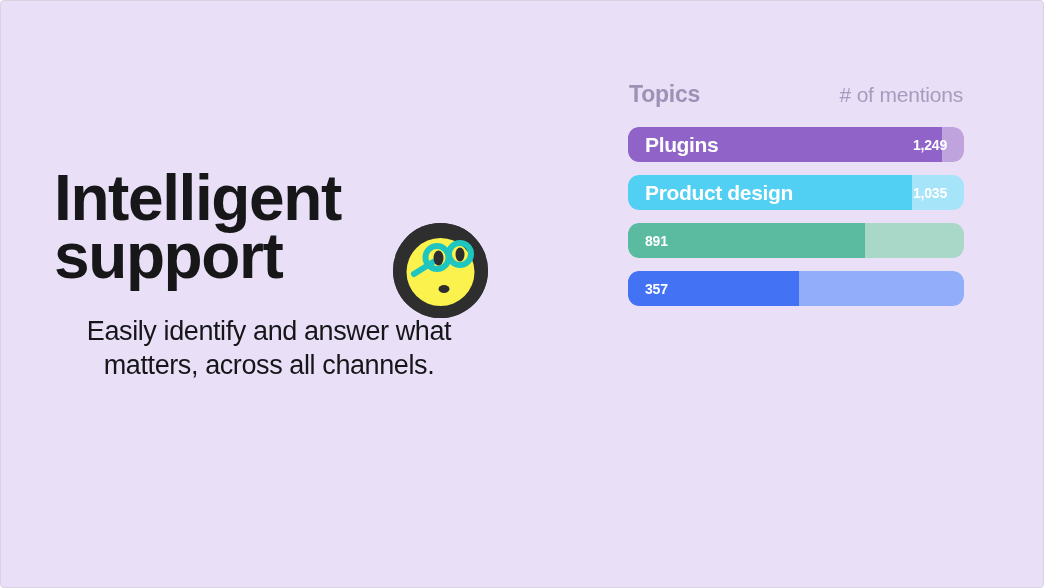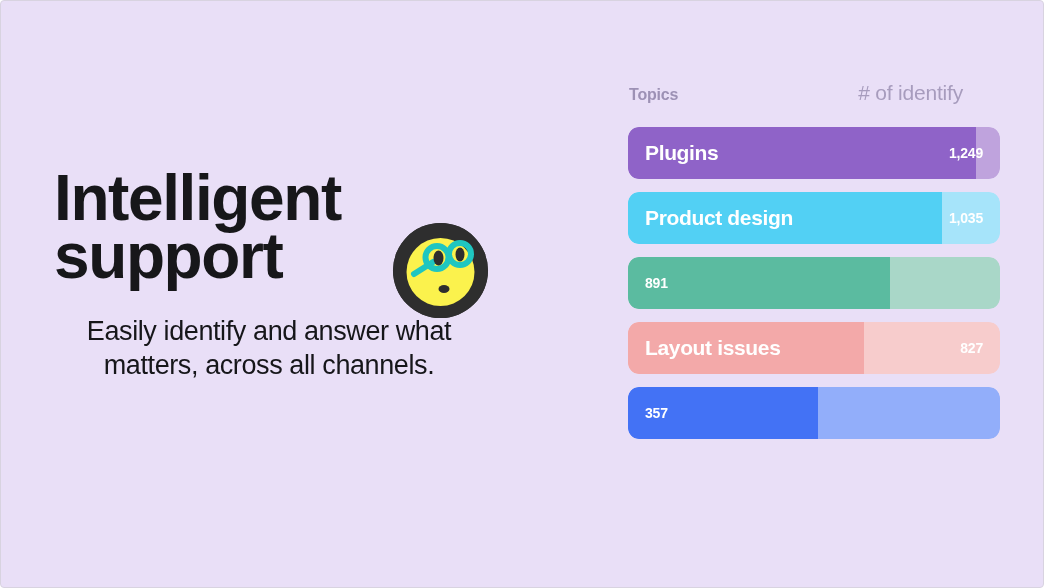--- a/index.html
+++ b/index.html
@@ -79,21 +79,21 @@
 
   #chart-header {
     display: flex;
     justify-content: space-between;
     align-items: baseline;
     height: 34px;
     padding: 0 1px;
     box-sizing: border-box;
   }
   #chart-header .col-topics {
-    font-size: 16px;
+    font-size: 23px;
     font-weight: 700;
     letter-spacing: -0.2px;
     color: #9d91b5;
   }
   #chart-header .col-mentions {
     font-size: 21px;
     font-weight: 400;
     letter-spacing: -0.2px;
     color: #a79cbd;
   }
@@ -101,24 +101,23 @@
   #bars {
     margin-top: 12px;
     display: flex;
     flex-direction: column;
     gap: 13px;
   }
 
   .bar-row {
     position: relative;
     width: 336px;
-    height: 52px;
+    height: 35px;
     border-radius: 11px;
     overflow: hidden;
-    padding-left: 36px;
   }
 
   .bar-track {
     position: absolute;
     inset: 0;
     border-radius: 11px;
   }
 
   .bar-fill {
     position: absolute;
@@ -179,21 +178,21 @@
       <ellipse cx="67" cy="31.5" rx="4.5" ry="7" fill="#2e2e2e"></ellipse>
 
       <ellipse cx="51" cy="66" rx="5.5" ry="4" fill="#2e2e2e"></ellipse>
     </svg>
   </div>
 
   <div id="chart-panel">
 
     <div id="chart-header">
       <span class="col-topics" style="color: rgb(157, 145, 181);">Topics</span>
-      <span class="col-mentions" style="color: rgb(167, 156, 189);"># of identify</span>
+      <span class="col-mentions" style="color: rgb(167, 156, 189);"># of mentions</span>
     </div>
 
     <div id="bars">
 
       <div class="bar-row">
         <div class="bar-track" style="background: rgb(191, 163, 221);"></div>
         <div class="bar-fill" style="background: rgb(143, 99, 200); width: 93.5%;"></div>
         <div class="bar-content">
           <span class="bar-label">Plugins</span>
           <span class="bar-value">1,249</span>
@@ -210,28 +209,20 @@
       </div>
 
       <div class="bar-row">
         <div class="bar-track" style="background: rgb(169, 215, 200);"></div>
         <div class="bar-fill" style="background: rgb(91, 187, 160); width: 70.5%;"></div>
         <div class="bar-content">
           <span class="bar-value">891</span>
         </div>
       </div>
 
-      <div class="bar-row">
-        <div class="bar-track" style="background: rgb(247, 204, 204);"></div>
-        <div class="bar-fill" style="background: rgb(243, 169, 169); width: 63.5%;"></div>
-        <div class="bar-content">
-          <span class="bar-label">Layout issues</span>
-          <span class="bar-value">827</span>
-        </div>
-      </div>
 
 
       <div class="bar-row">
         <div class="bar-track" style="background: rgb(146, 174, 250);"></div>
         <div class="bar-fill" style="background: rgb(67, 114, 245); width: 51%;"></div>
         <div class="bar-content">
           <span class="bar-value">357</span>
         </div>
       </div>
 

